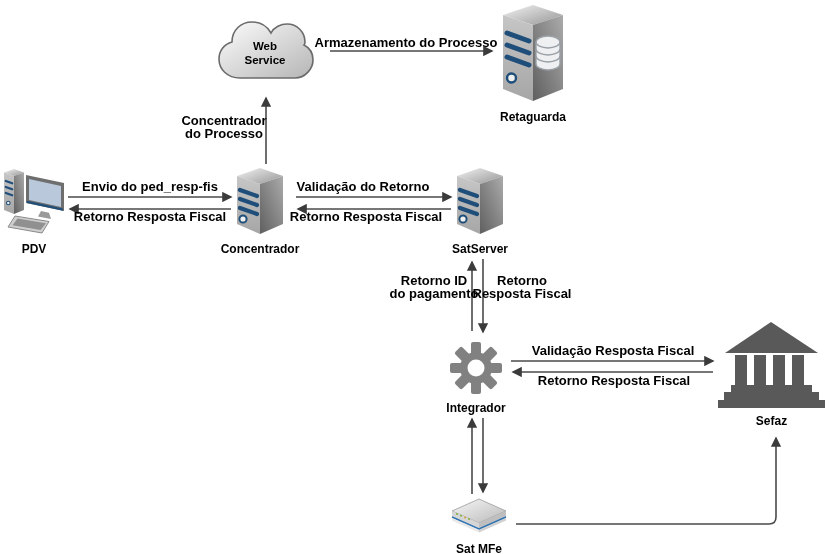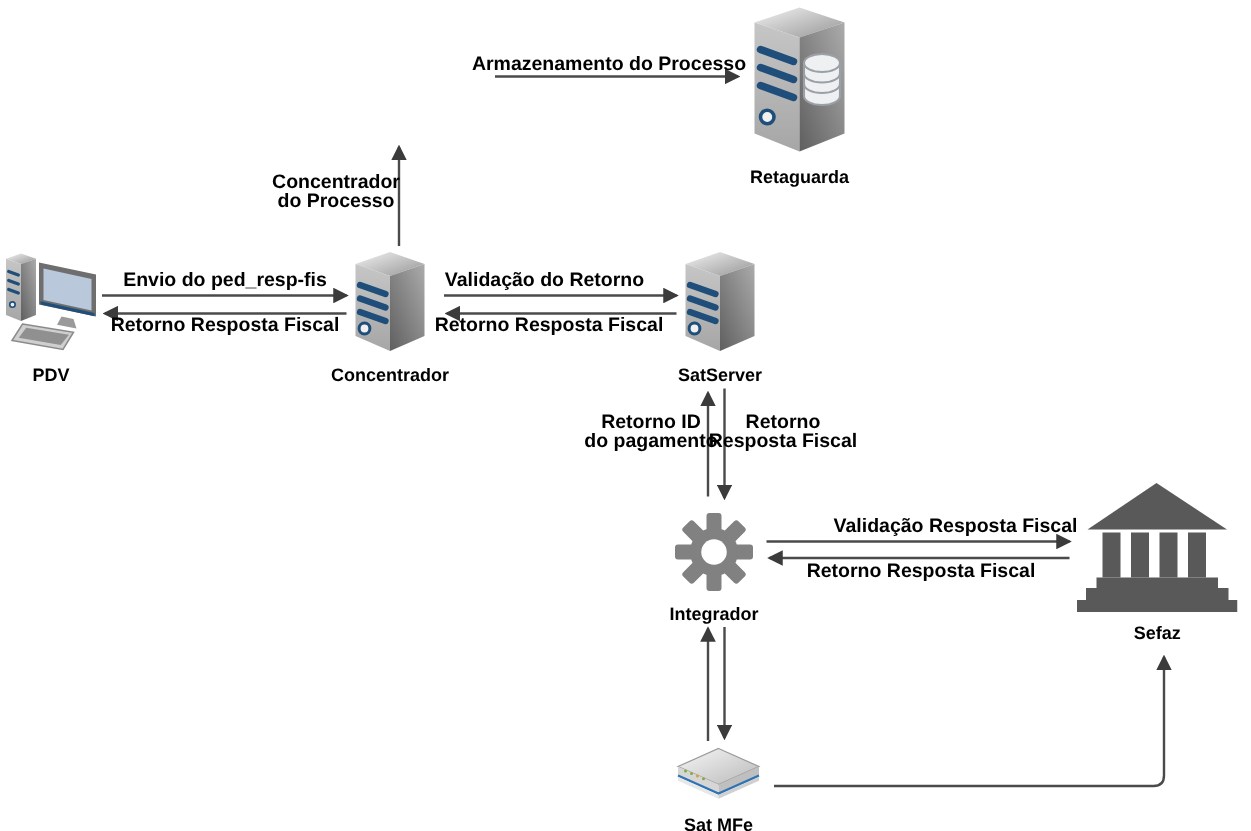--- a/index.html
+++ b/index.html
@@ -109,20 +109,29 @@
           <line x1="10" y1="24" x2="27" y2="30"></line>
           <line x1="10" y1="33" x2="27" y2="39"></line>
           <line x1="10" y1="42" x2="27" y2="48"></line>
         </g>
         <circle cx="13" cy="53" r="3.6" fill="#f0f0f0" stroke="#1e4e79" stroke-width="2"></circle>
       </svg>
     </span>
     <div class="node-label">Concentrador</div>
   </div>
 
+  <div class="cloud-node" style="left:215px;top:16px;width:100px;height:73px;">
+    <span>
+      <svg width="100" height="73" viewBox="0 0 100 73">
+        <path d="M 25,62 C 12,62 4,53 4,43 C 4,35 9,28 17,26 C 17,14 26,6 37,6 C 45,6 52,10 56,17 C 59,11 66,8 72,8 C 82,8 90,16 90,26 C 90,27 90,28 89,29 C 95,32 98,38 98,44 C 98,53 90,62 80,62 Z" fill="url(#gCloud)" stroke="#6b6b6b" stroke-width="1.6"></path>
+      </svg>
+    </span>
+    <div class="cloud-text">Web
+Service</div>
+  </div>
 
   <div class="node" style="left:450px;top:166px;width:60px;">
     <span>
       <svg width="60" height="70" viewBox="0 0 60 70">
         <polygon points="30,2 53,10 30,18 7,10" fill="url(#gSrvTop)"></polygon>
         <polygon points="7,10 30,18 30,68 7,58" fill="url(#gSrvFront)"></polygon>
         <polygon points="30,18 53,10 53,58 30,68" fill="url(#gSrvSide)"></polygon>
         <g stroke="#1e4e79" stroke-width="4.2" stroke-linecap="round">
           <line x1="10" y1="24" x2="27" y2="30"></line>
           <line x1="10" y1="33" x2="27" y2="39"></line>
@@ -221,16 +230,16 @@
   <div class="edge-label" style="left:150px;top:216px;">Retorno Resposta Fiscal</div>
   <div class="edge-label" style="left:224px;top:127px;">Concentrador
 do Processo</div>
   <div class="edge-label" style="left:406px;top:42px;">Armazenamento do Processo</div>
   <div class="edge-label" style="left:363px;top:186px;">Validação do Retorno</div>
   <div class="edge-label" style="left:366px;top:216px;">Retorno Resposta Fiscal</div>
   <div class="edge-label" style="left:434px;top:287px;">Retorno ID
 do pagamento</div>
   <div class="edge-label" style="left:522px;top:287px;">Retorno
 Resposta Fiscal</div>
-  <div class="edge-label" style="left:637px;top:350px;">Validação Resposta Fiscal</div>
+  <div class="edge-label" style="left:613px;top:350px;">Validação Resposta Fiscal</div>
   <div class="edge-label" style="left:614px;top:380px;">Retorno Resposta Fiscal</div>
 
 </div>
 
 </body></html>

